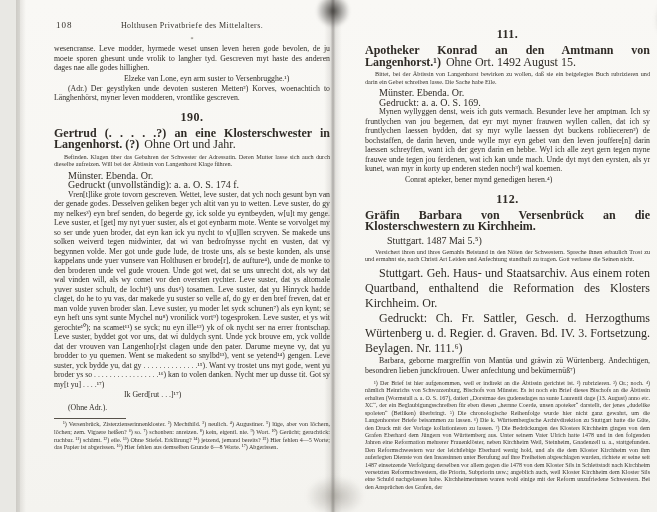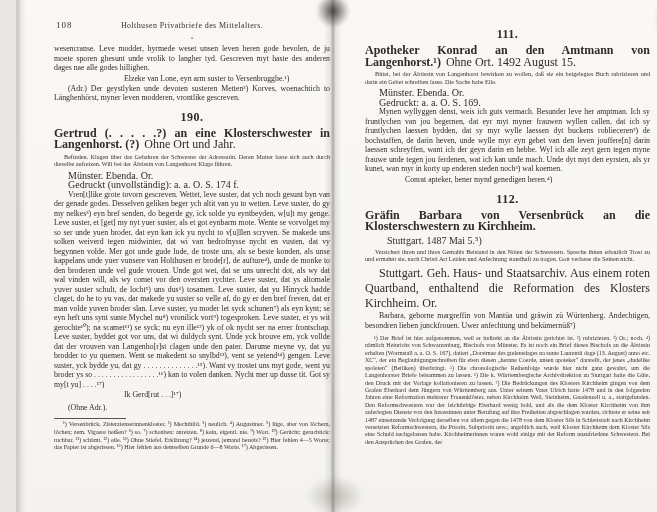--- a/index.html
+++ b/index.html
@@ -98,20 +98,21 @@
     <p class="srcline">Gedruckt: a. a. O. S. 169.</p>
 
     <p class="bodytext indent">Mynen wyllyggen denst, weis ich guts vermach. Besunder leve her amptman. Ich sy fruntlychen van jou begernen, dat eyr myt myner frauwen wyllen callen, dat ich sy fruntlychen laessen bydden, dat sy myr wylle laessen dyt buckens roblieceren²) de bochstaffen, de darin heven, unde wylle myr eyn gebet van den leven jouffere[n] darin laessen schreyffen, want ich der geyn darin en hebbe. Wyl ich alle zeyt gern tegen myne frauwe unde tegen jou ferdenen, wat ich kan unde mach. Unde dyt myt den eyrsten, als yr kunet, wan myr in korty up enderen steden noch³) wal koemen.</p>
     <p class="sigline shift2">Conrat apteker, bener mynd genedigen heren.⁴)</p>
 
     <p class="secnum">112.</p>
     <p class="lettertitle"><b>Gräfin Barbara von Versenbrück an die Klosterschwestern zu Kirchheim.</b></p>
     <p class="titleline2">Stuttgart. 1487 Mai 5.⁵)</p>
     <p class="regest">Versichert ihren und ihres Gemahls Beistand in den Nöten der Schwestern. Spreche ihnen erbaulich Trost zu und ermahnt sie, nach Christi Art Leiden und Anfechtung standhaft zu tragen. Gott verlasse die Seinen nicht.</p>
     <p class="srcpara">Stuttgart. Geh. Haus- und Staatsarchiv. Aus einem roten Quartband, enthaltend die Reformation des Klosters Kirchheim. Or.</p>
+    <p class="srcpara">Gedruckt: Ch. Fr. Sattler, Gesch. d. Herzogthums Würtenberg u. d. Regier. d. Graven. Bd. IV. 3. Fortsetzung. Beylagen. Nr. 111.⁶)</p>
     <p class="bodytext indent">Barbara, geborne margreffin von Mantüa und gräwin zü Würtenberg. Andechtigen, besondren lieben junckfrouen. Uwer anfechtung und bekümernüß⁷)</p>
 
     <p class="ftn ftn-right">¹) Der Brief ist hier aufgenommen, weil er indirekt an die Äbtissin gerichtet ist. ²) rubrizieren. ³) Or.; noch. ⁴) nämlich Heinrichs von Schwarzenburg, Bischofs von Münster. Es ist noch ein Brief dieses Bischofs an die Äbtissin erhalten (Wormstall a. a. O. S. 167), datiert „Dorstmae des gudensdages na sunte Laurentii dage (13. August) anno etc. XC“, der ein Beglaubigungsschreiben für eben diesen „hernne Coerde, unsen apoteker“ darstellt, der jenes „dudelike spoleten“ (Betliken) überbringt. ⁵) Die chronologische Reihenfolge wurde hier nicht ganz gewahrt, um die Langenhorster Briefe beisammen zu lassen. ⁶) Die k. Württembergische Archivdirektion zu Stuttgart hatte die Güte, den Druck mit der Vorlage kollationieren zu lassen. ⁷) Die Bedrückungen des Klosters Kirchheim gingen von dem Grafen Eberhard dem Jüngern von Württemberg aus. Unter seinem Vater Ulrich hatte 1478 und in den folgenden Jahren eine Reformation mehrerer Frauenklöster, neben Kirchheim Weil, Steinheim, Gnadenzell u. a., stattgefunden. Den Reformschwestern war der leichtlebige Eberhard wenig hold, und als die dem Kloster Kirchheim von ihm auferlegten Dienste von den Insassinnen unter Berufung auf ihre Freiheiten abgeschlagen wurden, richtete er seine seit 1487 einsetzende Verfolgung derselben vor allem gegen die 1478 von dem Kloster Sils in Schlettstadt nach Kirchheim versetzten Reformschwestern, die Priorin, Subpriorin usw.; angeblich auch, weil Kloster Kirchheim dem Kloster Sils eine Schuld nachgelassen habe. Kirchheimerinnen waren wohl einige mit der Reform unzufriedene Schwestern. Bei den Ansprüchen des Grafen, der</p>
   </div>
 
   <div class="gutter"></div>
   <div class="gutter-top"></div>
   <div class="smudge-bottom"></div>
   <div class="edge-right"></div>
   <div class="corner-tr"></div>

